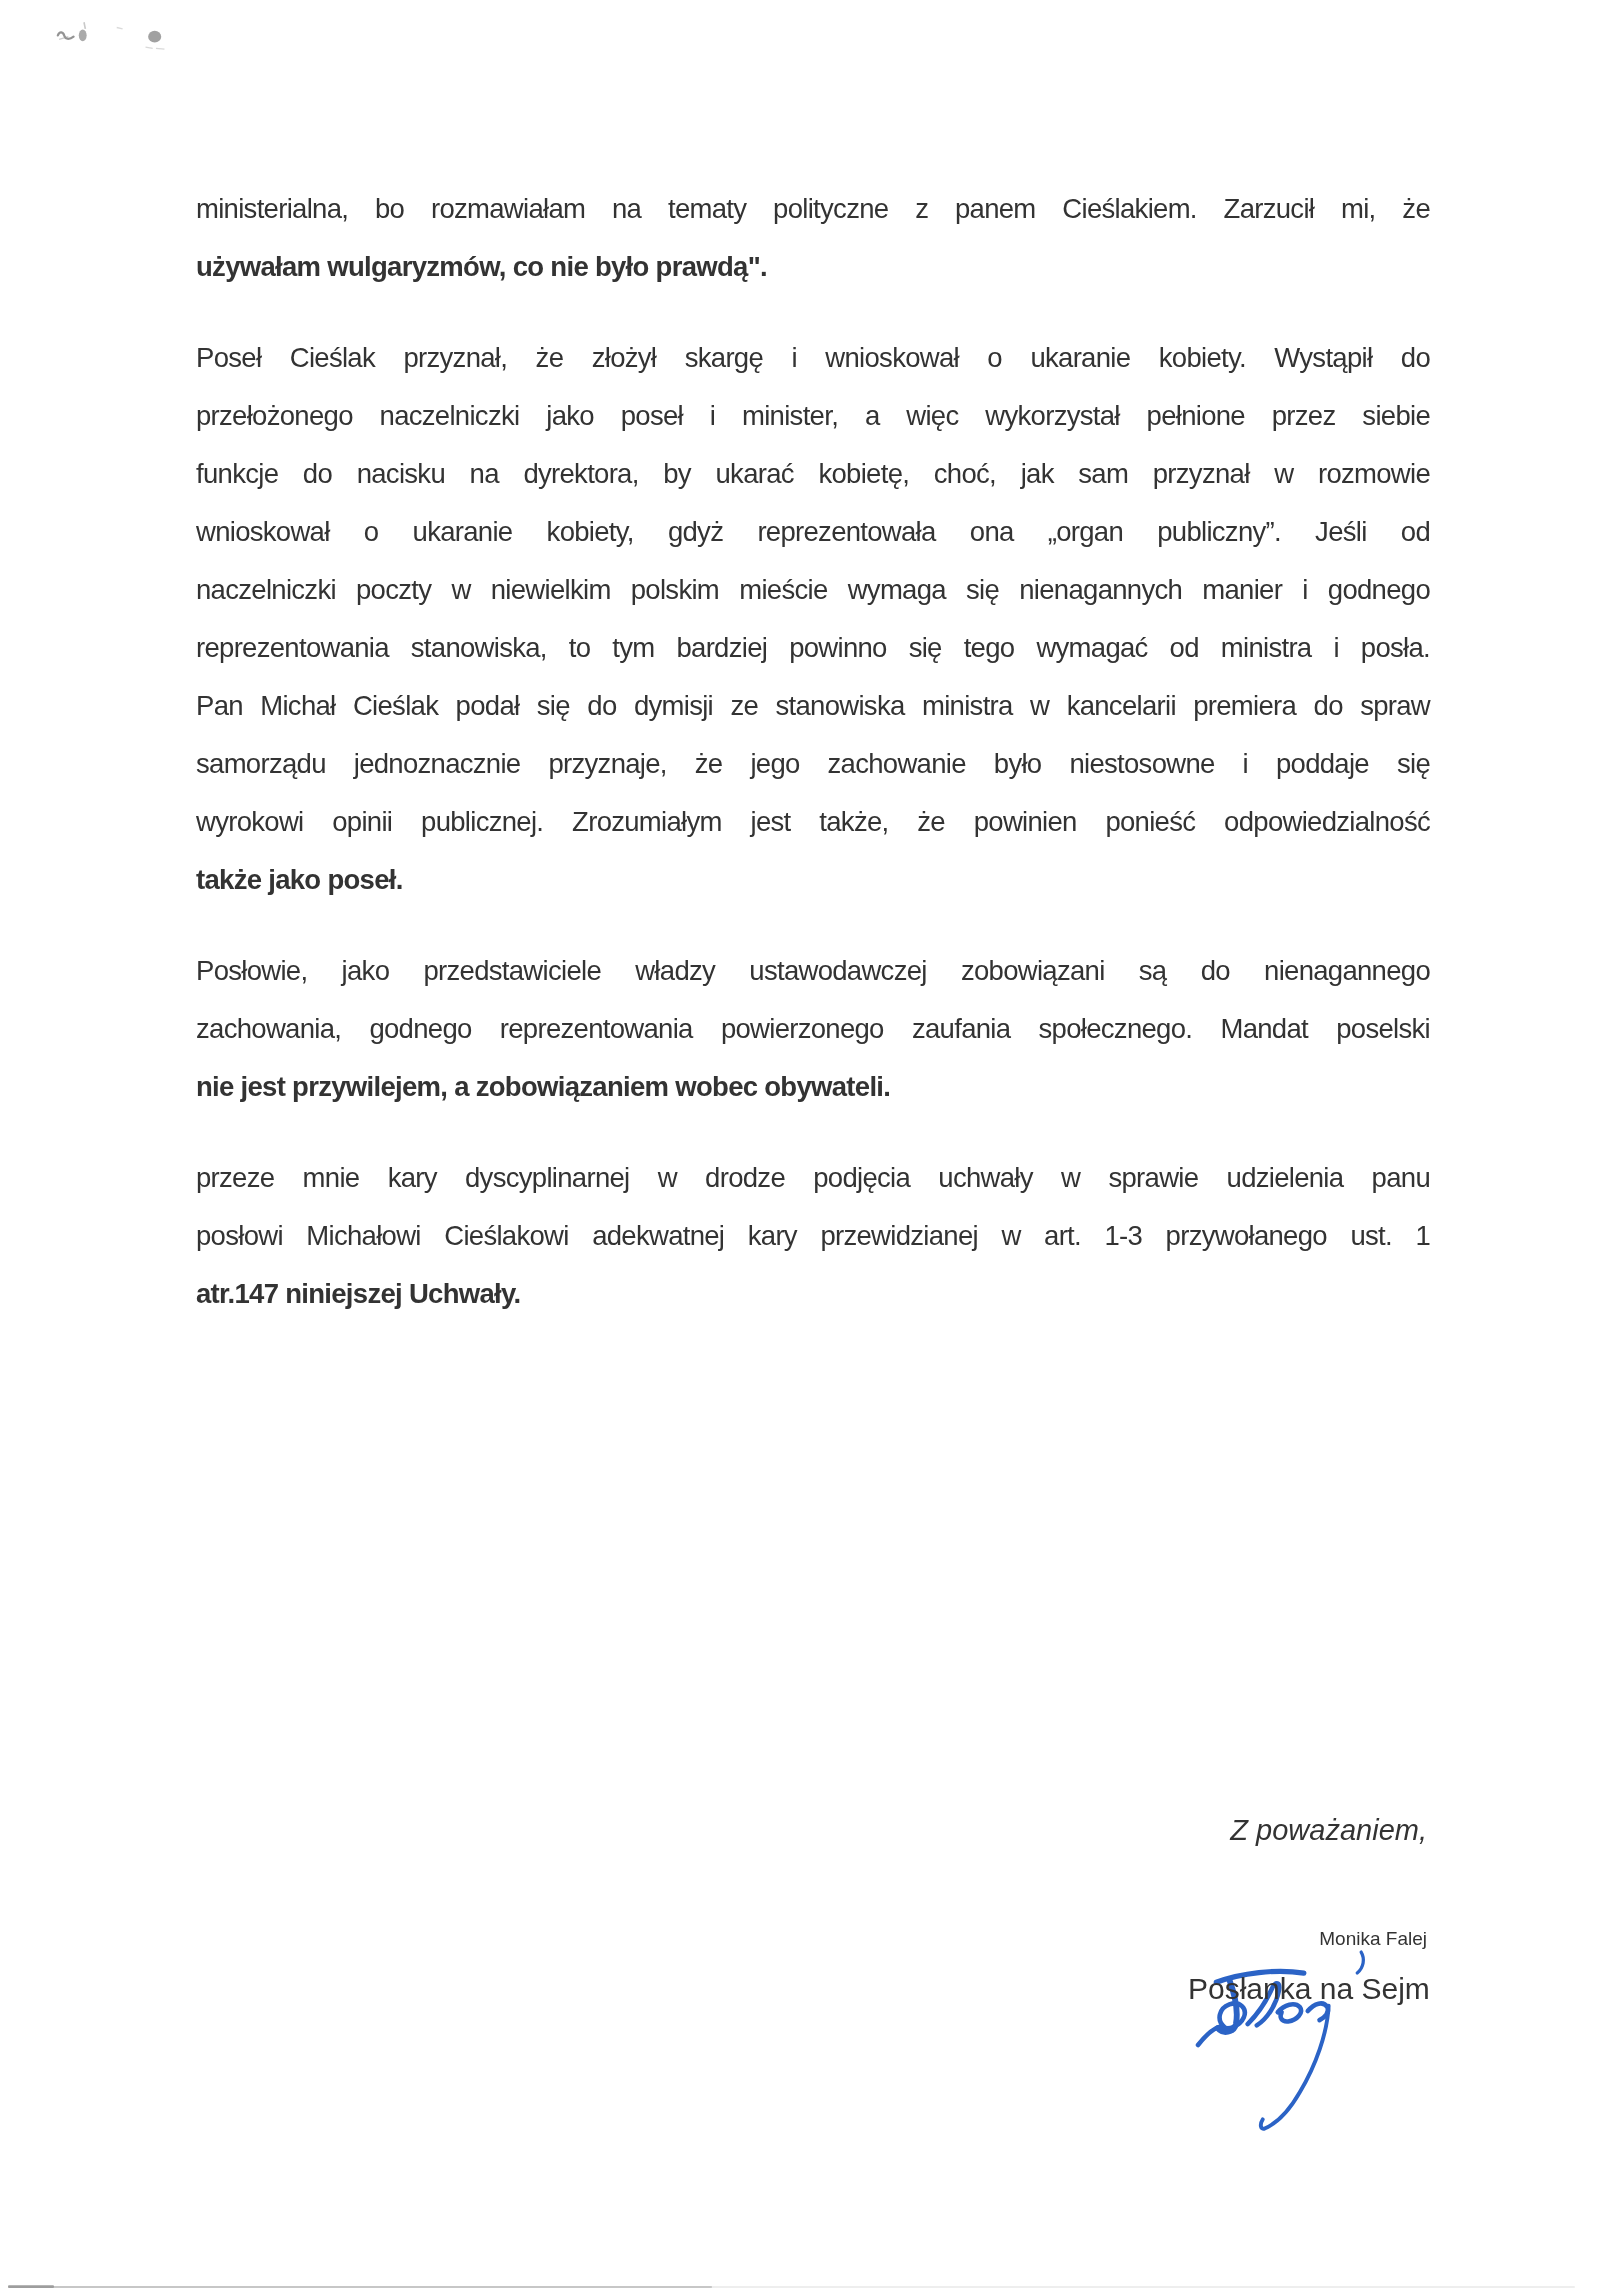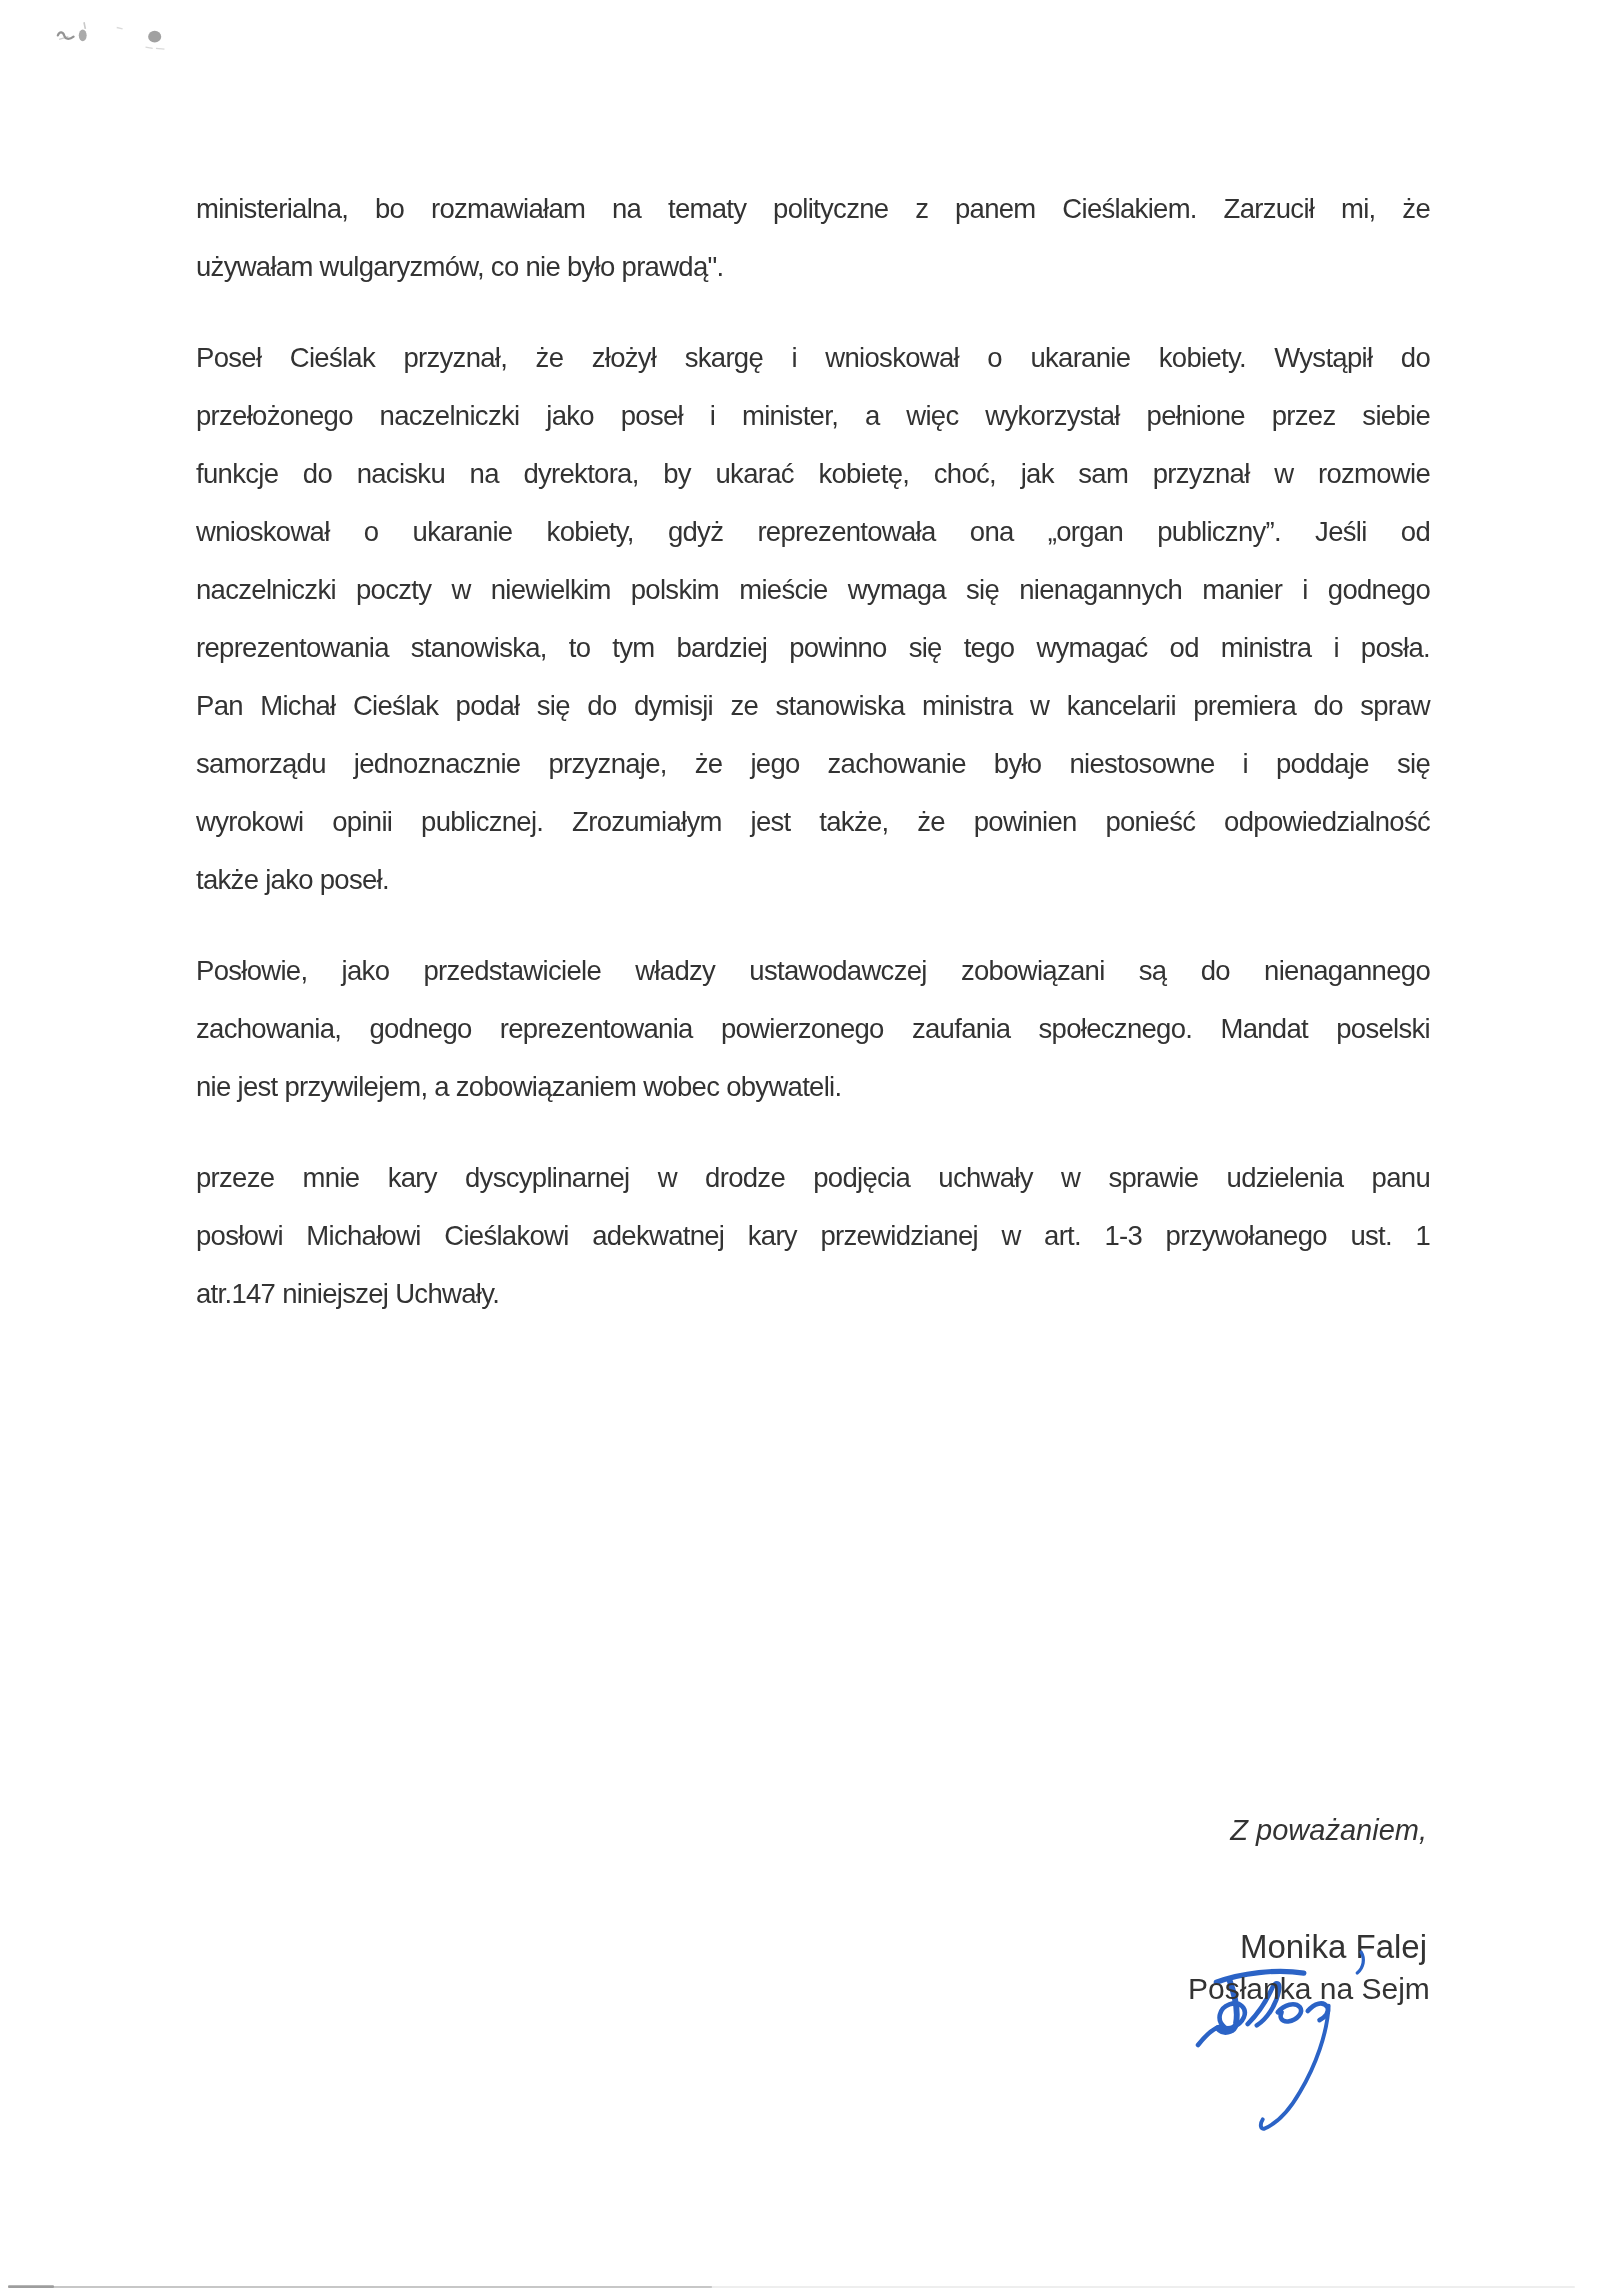--- a/index.html
+++ b/index.html
@@ -20,36 +20,36 @@
     font-size: 27.5px;
     line-height: 58px;
     letter-spacing: -0.7px;
   }
   .para { margin: 0 16px 33px 0; }
   .line {
     text-align: justify;
     text-align-last: justify;
     white-space: normal;
   }
-  .line.last { text-align-last: left; }
+  .line.last { text-align-last: left; font-weight: bold; }
 
   
   .closing {
     position: absolute;
     right: 196px;
     top: 1814px;
     font-size: 29px;
     font-style: italic;
     letter-spacing: 0;
   }
   .signer-name {
     position: absolute;
     right: 196px;
     top: 1928px;
-    font-size: 33px;
+    font-size: 19px;
   }
   .signer-title {
     position: absolute;
     left: 1188px;
     top: 1972px;
     font-size: 30px;
   }
   .sig-svg { position: absolute; left: 1178px; top: 1947px; }
   .sig-tick { position: absolute; left: 1352px; top: 1948px; }
   .ink { color: #2b63c6; }

